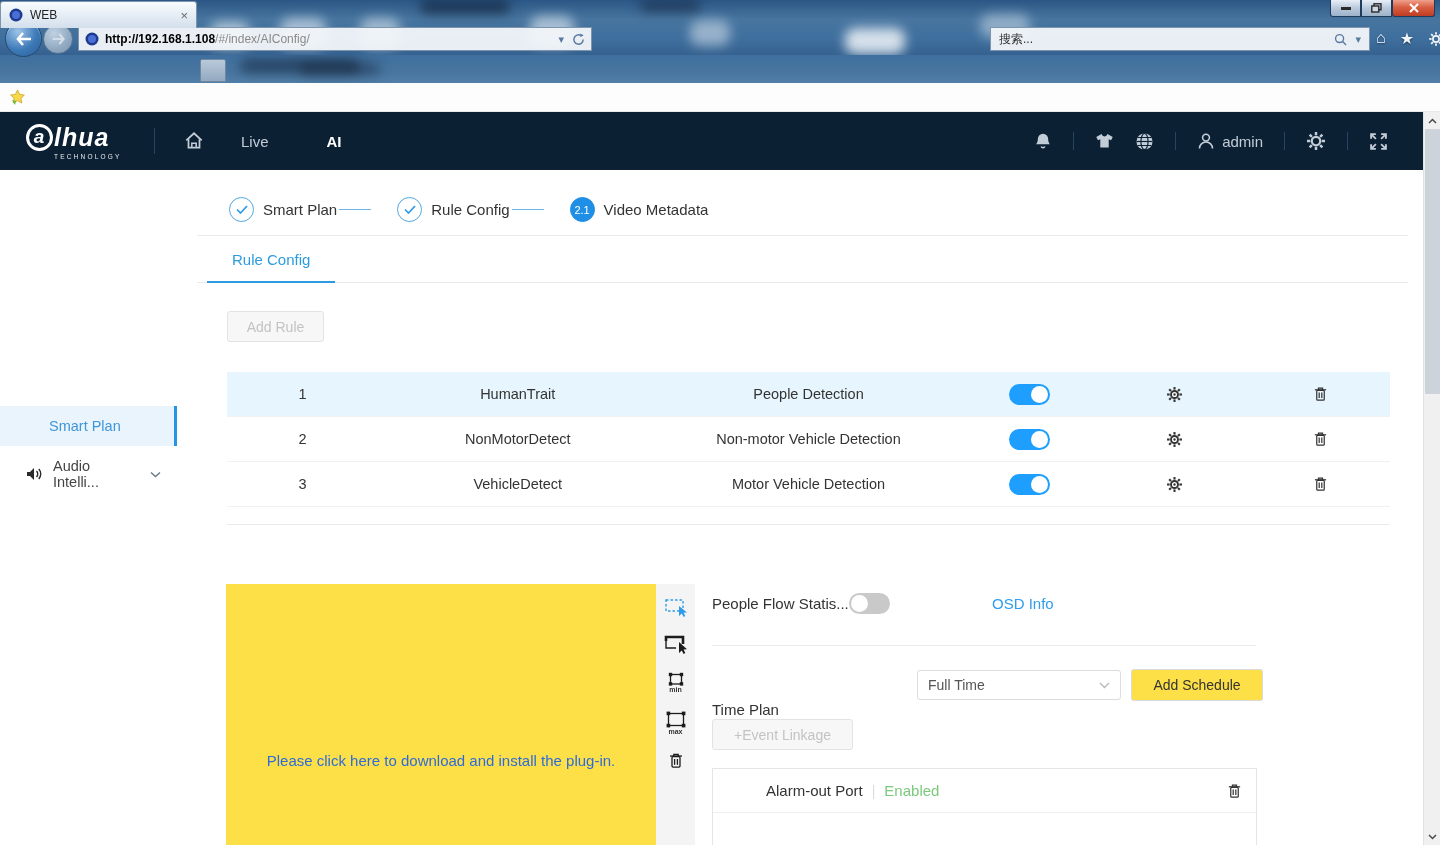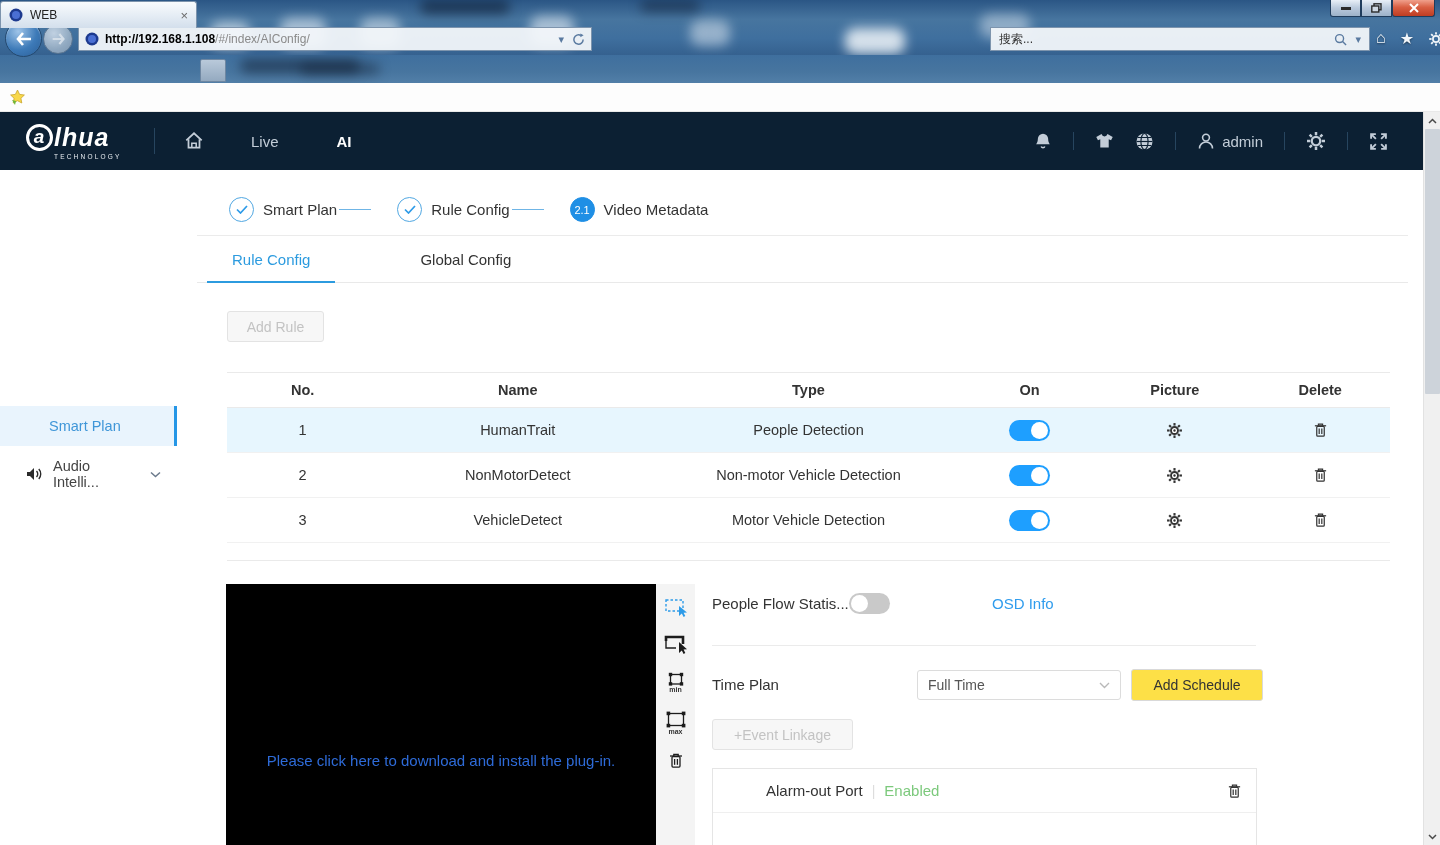--- a/index.html
+++ b/index.html
@@ -99,32 +99,32 @@
   .t-foot { height:18px; border-bottom:1px solid #eaeaea; }
 
   .toggle { width:41px; height:21px; border-radius:11px; position:relative; cursor:pointer; }
   .toggle.on { background:#1e9fff; }
   .toggle.off { background:#c9c9c9; }
   .toggle .knob { position:absolute; top:2px; width:17px; height:17px; border-radius:50%; background:#fff; }
   .toggle.on .knob { right:2px; }
   .toggle.off .knob { left:2px; }
 
   
-  .video-area { left:226px; top:584px; width:430px; height:261px; background:#000000; }
+  .video-area { left:226px; top:584px; width:430px; height:261px; background:#fde047; }
   .plugin-link { position:absolute; left:0; right:0; top:168px; text-align:center; color:#2e6bd8; font-size:15px; cursor:pointer; }
   .toolstrip { left:656px; top:584px; width:39px; height:261px; background:#f4f4f4;
     display:flex; flex-direction:column; align-items:center; padding-top:13px; gap:17px; }
   .tool { width:24px; display:flex; flex-direction:column; align-items:center; cursor:pointer; }
   .tool .lbl { font-size:7px; color:#333; margin-top:-1px; font-weight:bold; }
 
   .pf-label { left:712px; top:595px; font-size:15px; color:#333; }
   .pf-toggle { left:849px; top:593px; }
   .osd-link { left:992px; top:595px; font-size:15px; color:#2f9ced; cursor:pointer; }
   .panel-hr { left:712px; top:645px; width:544px; }
-  .tp-label { left:712px; top:676px; font-size:15px; color:#333; }
+  .tp-label { left:712px; top:701px; font-size:15px; color:#333; }
   .tp-select { left:917px; top:670px; width:204px; height:30px; border:1px solid #dcdcdc; border-radius:3px;
     display:flex; align-items:center; padding:0 10px; font-size:14px; color:#555; cursor:pointer; background:#fff; }
   .tp-select .chev { margin-left:auto; }
   .add-sched { left:1131px; top:669px; width:132px; height:32px; }
   .evt-btn { left:712px; top:719px; width:141px; height:31px; }
   .alarm-box { left:712px; top:768px; width:545px; height:90px; border:1px solid #e5e5e5; background:#fff; }
   .alarm-head { height:44px; display:flex; align-items:center; padding:0 14px; border-bottom:1px solid #efefef; }
   .alarm-label { font-size:15px; color:#333;margin-left:39px; }
   .alarm-sep { color:#ddd; margin:0 9px; font-size:14px; }
   .alarm-status { font-size:15px; color:#7cc97c; }
@@ -258,21 +258,21 @@
         <span>lhua</span>
       </span>
     <span class="brand-sub">TECHNOLOGY</span>
   </div>
   <div class="nav-divider" style="margin:0 28px 0 8px;"></div>
   <svg width="22" height="22" viewBox="0 0 20 20">
     <path d="M3 9.5 10 3l7 6.5" stroke="#c3cdd8" stroke-width="1.6" fill="none"></path>
     <path d="M5 8.5V16h10V8.5" stroke="#c3cdd8" stroke-width="1.6" fill="none"></path>
     <path d="M8 16v-4h4v4" stroke="#c3cdd8" stroke-width="1.4" fill="none"></path>
   </svg>
-  <span class="nav-item" style="margin-left:46px;">Live</span>
+  <span class="nav-item" style="margin-left:36px;">Live</span>
   <span class="nav-item active" style="margin-left:58px;">AI</span>
 
   <div class="nav-right">
     <svg width="18" height="19" viewBox="0 0 16 17">
       <path d="M8 1.5a4.6 4.6 0 0 0-4.6 4.6c0 3.4-1.5 4.8-1.5 4.8h12.2s-1.5-1.4-1.5-4.8A4.6 4.6 0 0 0 8 1.5z" fill="#c3cdd8"></path>
       <path d="M6.4 13a1.7 1.7 0 0 0 3.2 0" stroke="#c3cdd8" stroke-width="1.4" fill="none"></path>
     </svg>
     <div class="nav-divider"></div>
     <svg width="19" height="17" viewBox="0 0 18 16">
       <path d="M6.2 1 1.2 3.8l1.6 3 2.2-1v8h8v-8l2.2 1 1.6-3L11.8 1a2.9 2.9 0 0 1-5.6 0z" fill="#c3cdd8"></path>
@@ -346,34 +346,25 @@
   </div>
   <span class="step-label">Rule Config</span>
   <div class="step-line"></div>
   <div class="step-circle current">2.1</div>
   <span class="step-label">Video Metadata</span>
 </div>
 <div class="abs hr" style="left:197px;top:235px;width:1211px;"></div>
 
 <div class="abs cfg-tabs">
   <div class="cfg-tab active" style="margin-left:10px;">Rule Config</div>
-  <div class="cfg-tab">Global Config</div>
 </div>
 
 <div class="abs btn disabled" style="left:227px;top:311px;width:97px;height:31px;">Add Rule</div>
 
 <div class="abs rule-table">
-  <div class="t-head">
-    <div class="t-cell">No.</div>
-    <div class="t-cell">Name</div>
-    <div class="t-cell">Type</div>
-    <div class="t-cell">On</div>
-    <div class="t-cell">Picture</div>
-    <div class="t-cell">Delete</div>
-  </div>
 
   <div class="t-row hl">
     <div class="t-cell">1</div>
     <div class="t-cell">HumanTrait</div>
     <div class="t-cell">People Detection</div>
     <div class="t-cell">
         <div class="toggle on">
           <div class="knob"></div>
         </div>
       </div>

